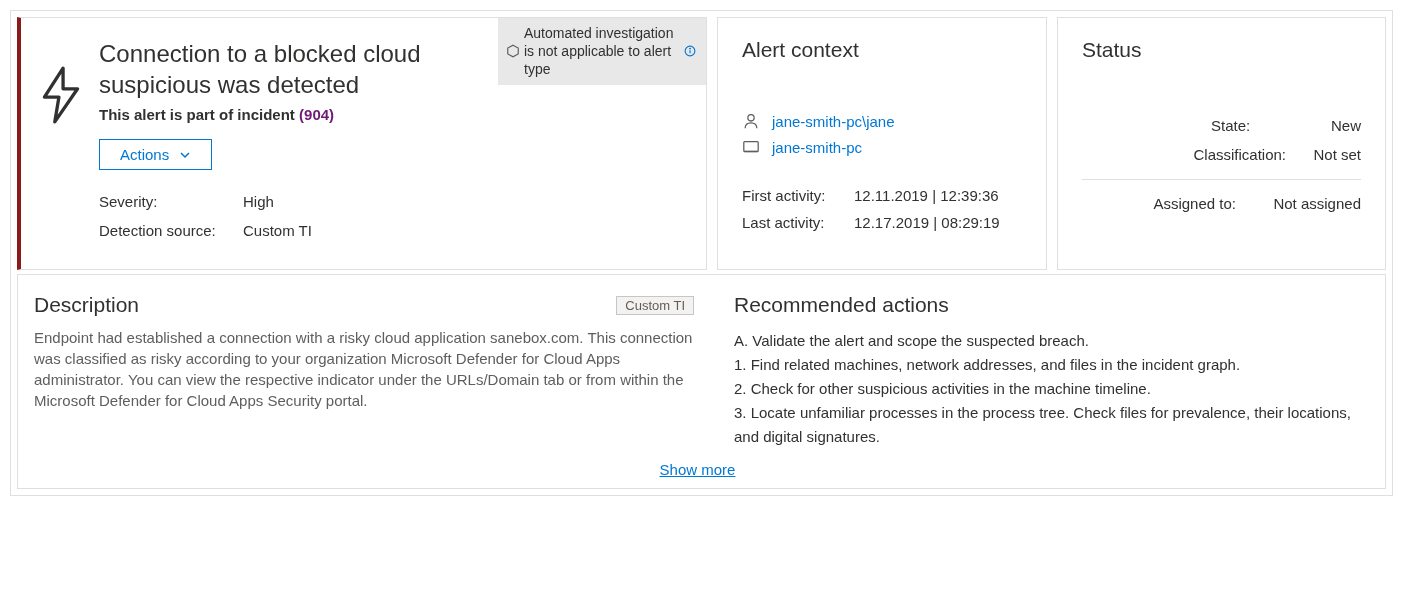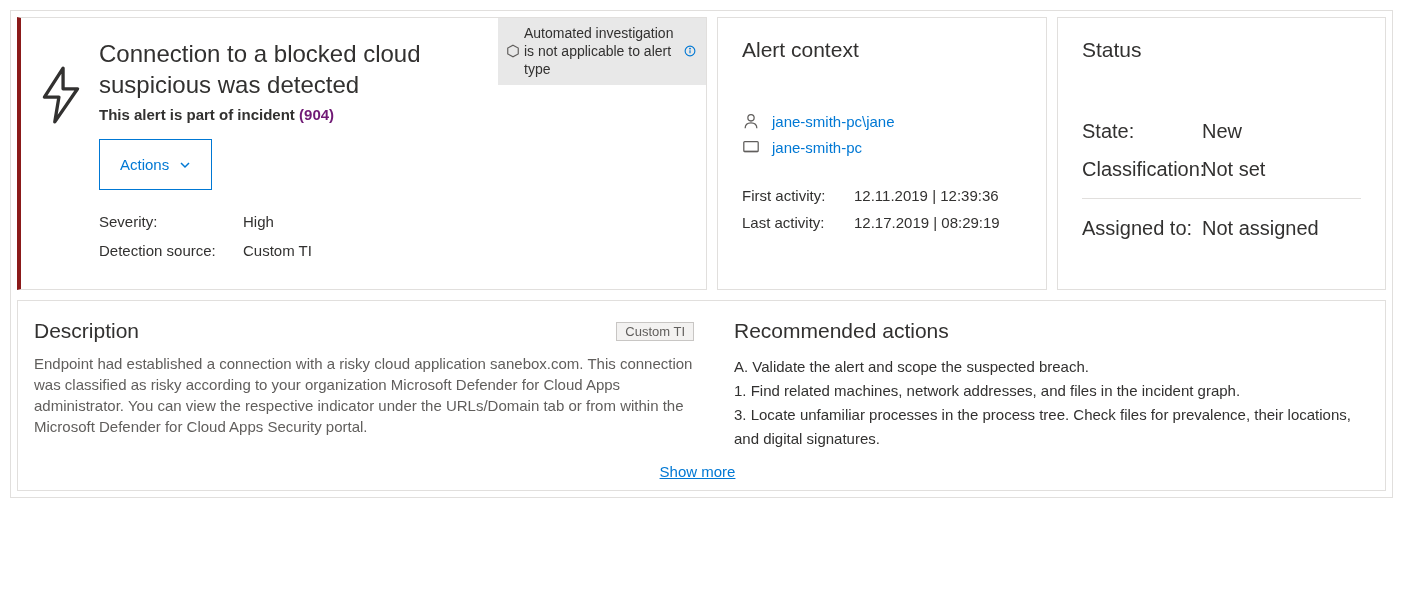--- a/index.html
+++ b/index.html
@@ -10,21 +10,21 @@
       padding: 10px;
       font-size: 14px;
     }
     .outer {
       border: 1px solid #e1dfdd;
       padding: 6px;
     }
     .top-row {
       display: flex;
       gap: 10px;
-      margin-bottom: 10px;
+      margin-bottom: 4px;
     }
     .card {
       border: 1px solid #e1dfdd;
       padding: 20px 24px 24px 24px;
       background: #fff;
       position: relative;
     }
     .card-main {
       flex: 0 0 690px;
       border-left: 4px solid #8b1a1a;
@@ -60,21 +60,21 @@
       margin-bottom: 16px;
     }
     .incident-line .link {
       color: #701a75;
       font-weight: 700;
     }
     .actions-btn {
       border: 1px solid #0078d4;
       background: #fff;
       color: #0078d4;
-      padding: 16px 20px;
+      padding: 6px 20px;
       font-size: 15px;
       display: inline-flex;
       align-items: center;
       gap: 10px;
       cursor: pointer;
       margin-bottom: 18px;
     }
     .chevron-down {
       width: 12px;
       height: 12px;
@@ -151,22 +151,23 @@
       color: #323130;
     }
     .kv-value-ctx {
       color: #323130;
     }
     .card-status .section-heading {
       margin-bottom: 50px;
     }
     .kv-row-status {
       display: flex;
-      font-size: 20px;
+      font-size: 15px;
       line-height: 1.9;
+      justify-content: flex-end;
     }
     .kv-label-status {
       width: 120px;
       color: #323130;
     }
     .hr {
       border: none;
       border-top: 1px solid #e1dfdd;
       margin: 10px 0;
     }
@@ -339,20 +340,21 @@
           <h2 class="desc-heading">Description</h2>
           <span class="tag-chip">Custom TI</span>
         </div>
         <p class="desc-text">Endpoint had established a connection with a risky cloud application sanebox.com. This connection was classified as risky according to your organization Microsoft Defender for Cloud Apps administrator. You can view the respective indicator under the URLs/Domain tab or from within the Microsoft Defender for Cloud Apps Security portal.</p>
       </div>
 
       <div class="rec-col">
         <h2 class="rec-heading">Recommended actions</h2>
         <div class="rec-line">A. Validate the alert and scope the suspected breach.</div>
         <div class="rec-line">1. Find related machines, network addresses, and files in the incident graph.</div>
+        <div class="rec-line">2. Check for other suspicious activities in the machine timeline.</div>
         <div class="rec-line">3. Locate unfamiliar processes in the process tree. Check files for prevalence, their locations, and digital signatures.</div>
       </div>
 
     </div>
     <div class="show-more-row">
       <span class="show-more">Show more</span>
     </div>
   </div>
 
 </div>

